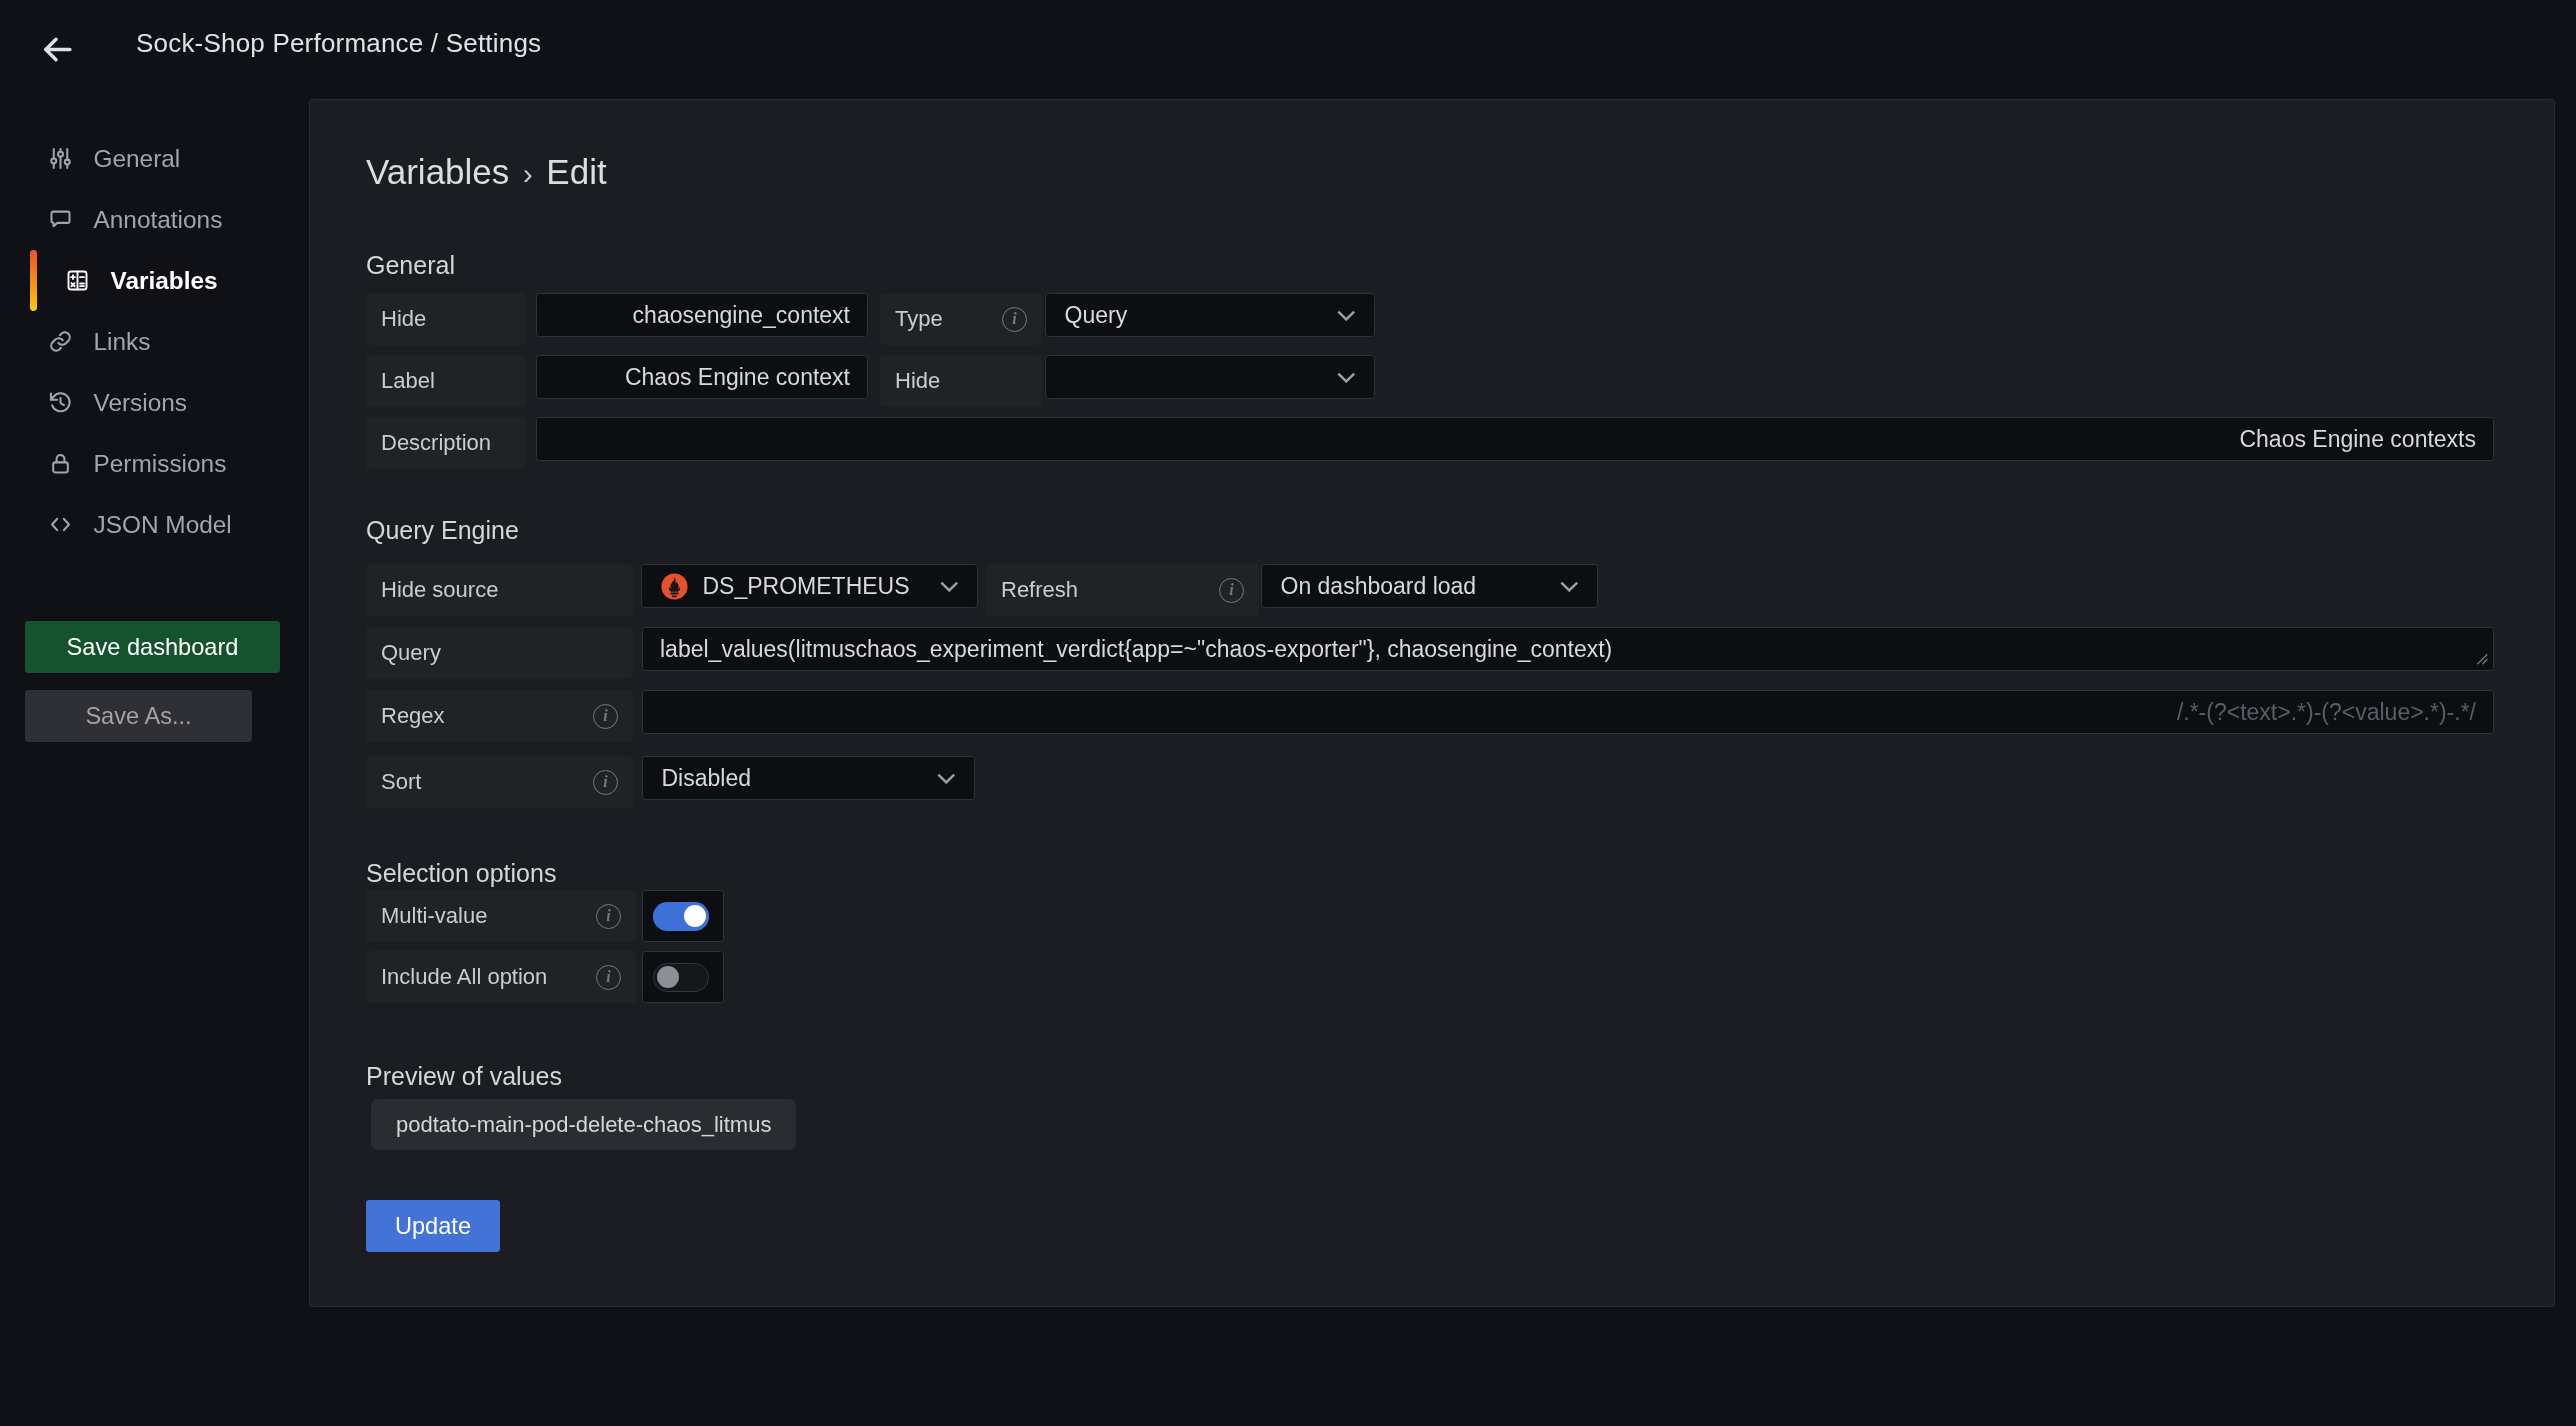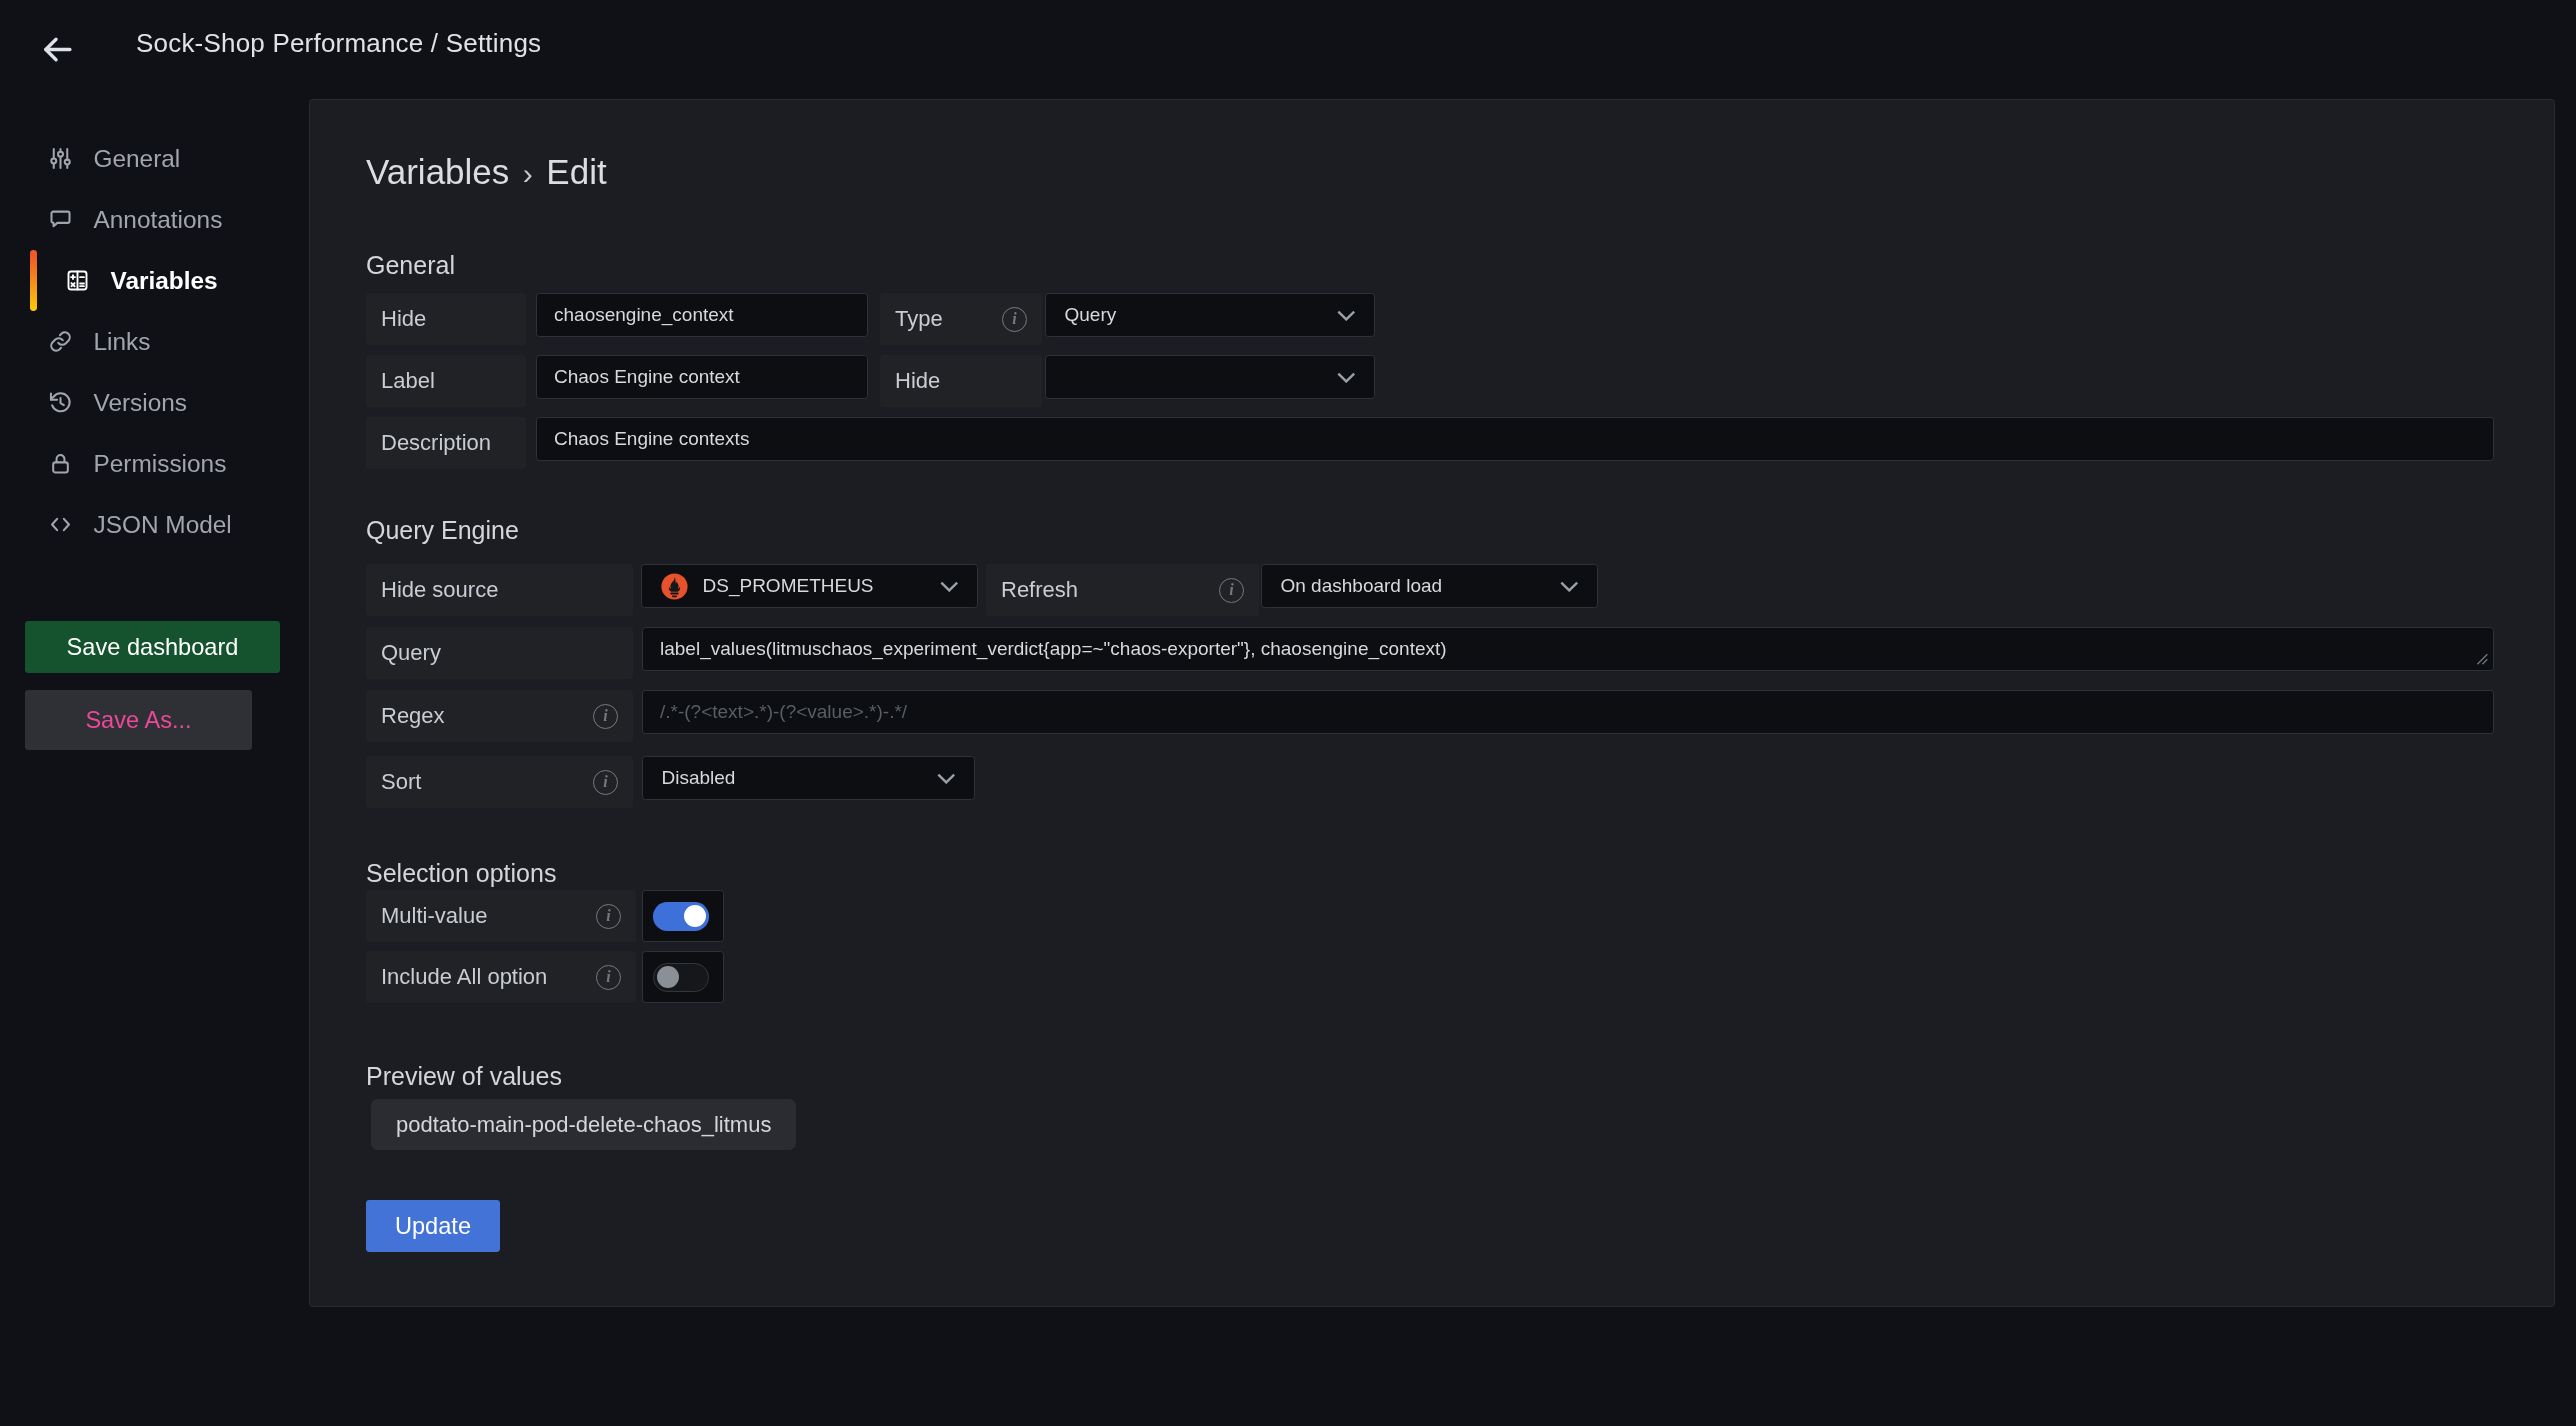--- a/index.html
+++ b/index.html
@@ -44,22 +44,22 @@
   .btn {
     border:none; border-radius:3.4px; font-size:23.6px; font-weight:500;
     font-family:"Liberation Sans",sans-serif; cursor:pointer;
     display:flex; align-items:center; justify-content:center;
   }
   .save-dash {
     position:absolute; left:25px; top:522px; width:255px; height:52px;
     background:#14532d; color:#ffffff;
   }
   .save-as {
-    position:absolute; left:25px; top:591px; width:227px; height:60px;
-    background:#2e3036; color:#ec4899;
+    position:absolute; left:25px; top:591px; width:227px; height:52px;
+    background:#2e3036; color:#a3a3a3;
   }
 
   
   .panel {
     position:absolute; left:309px; top:99px; width:2246px; height:1208px;
     background:#1b1d22; border:0.8px solid #282b30; border-radius:3.4px;
   }
   .crumb { position:absolute; left:56px; top:52px; font-size:35px; font-weight:400; color:#dcdde1; }
   .crumb .sep { margin:0 13.5px; color:#c5c8cd; font-size:30px; }
   .sect { position:absolute; left:56px; font-size:25px; font-weight:400; color:#d4d6da; }
@@ -69,21 +69,21 @@
   .s-preview { top:962px; }
 
   .flabel {
     position:absolute; height:52px; background:#202226; border-radius:3.4px;
     display:flex; align-items:center; justify-content:space-between;
     padding:0 15px 0 15px; color:#c9cdd3; font-size:22px; font-weight:500;
   }
   .finput, .fselect {
     position:absolute; height:44px; background:#0c0e11;
     border:0.8px solid #2e3238; border-radius:3.4px;
-    color:#d8d9da; font-size:19px; font-family:"Liberation Sans",sans-serif;
+    color:#d8d9da; font-size:23px; font-family:"Liberation Sans",sans-serif;text-align:right;
   }
   input.finput { padding:0 17px; outline:none; }
   input.finput::placeholder { color:#585e66; }
   .fselect {
     display:flex; align-items:center; justify-content:space-between;
     padding:0 18.5px; cursor:pointer;
   }
   .fselect .chev { flex:none; }
   .fselect .sel-left { display:flex; align-items:center; gap:15px; }
   .qfield { display:flex; align-items:center; padding:0 17px; }

